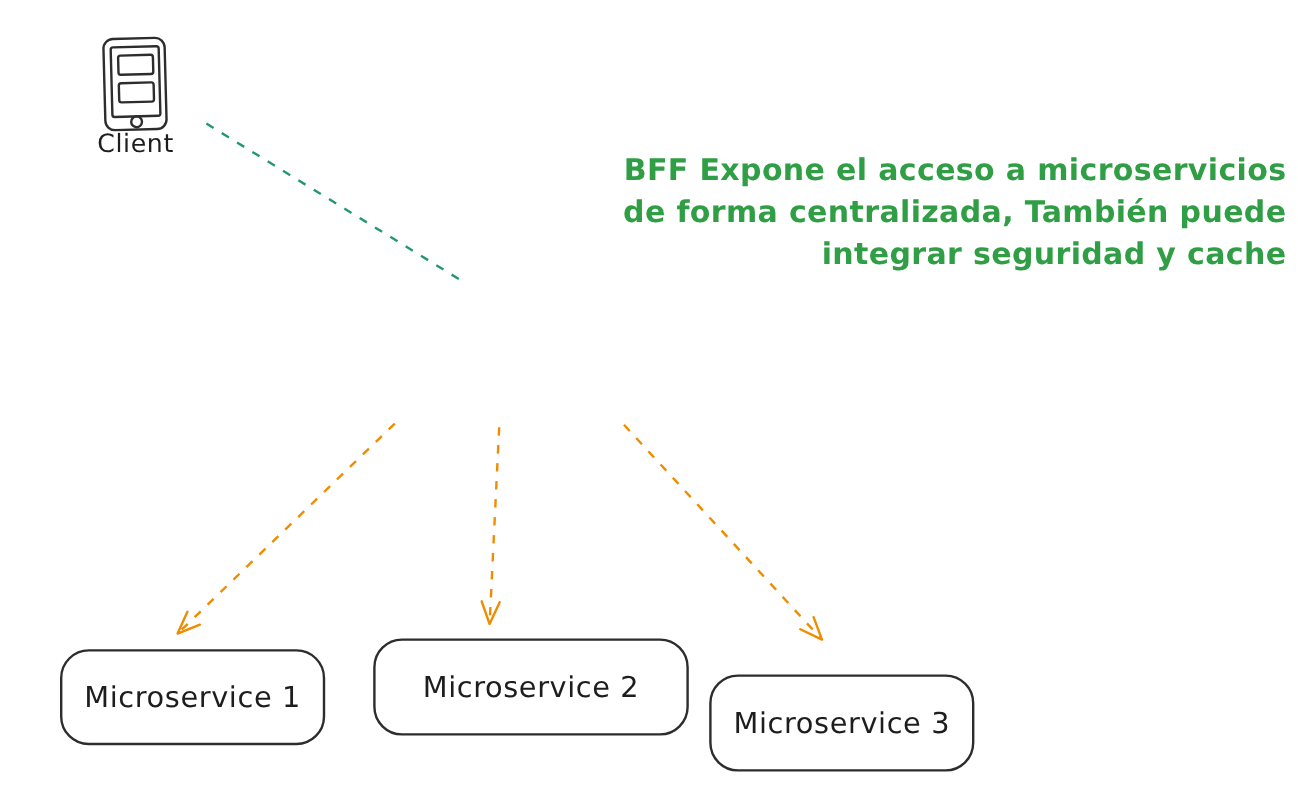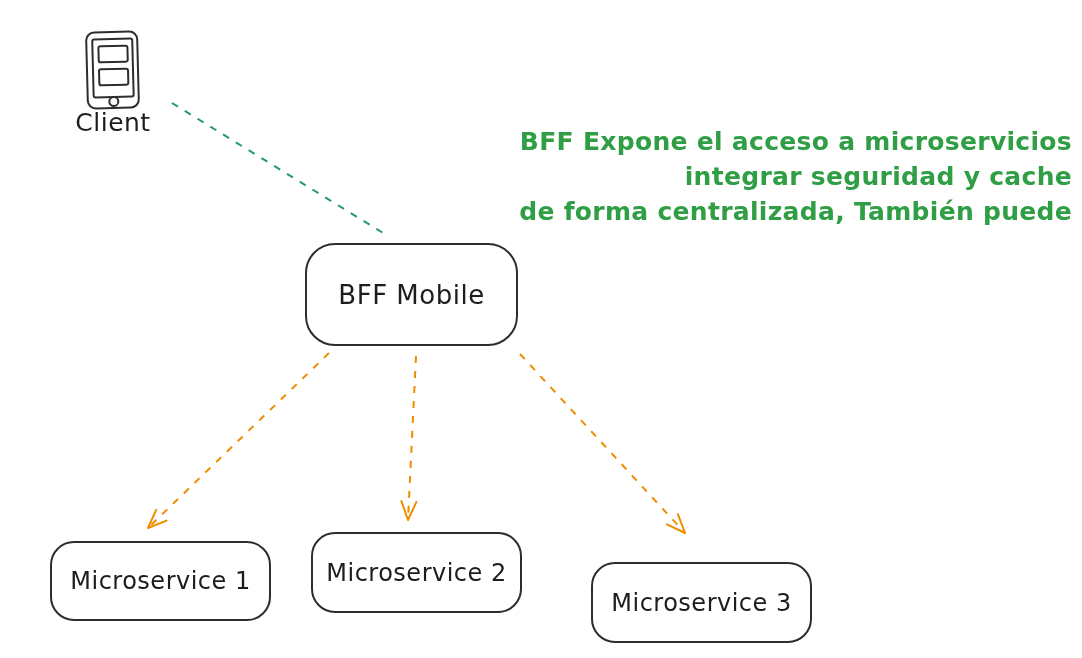--- a/index.html
+++ b/index.html
@@ -57,28 +57,28 @@
     left: 305px; top: 243px;
     width: 213px; height: 103px;
     border-radius: 30px;
     font-size: 26px;
   }
   .node-ms {
     border-radius: 24px;
     font-size: 24px;
   }
   .node-ms1 { left: 50px;  top: 541px; width: 221px; height: 80px; }
-  .node-ms2 { left: 311px; top: 532px; width: 211px; height: 81px; }
+  .node-ms2 { left: 311px; top: 532px; width: 263px; height: 81px; }
   .node-ms3 { left: 591px; top: 534px; width: 221px; height: 81px; margin-top: 28px; }
   .client-label {
     position: absolute;
     left: 63px; top: 108px;
     width: 100px;
     text-align: center;
-    font-size: 25px;
+    font-size: 21px;
     color: var(--text, #1d1d1d);
     letter-spacing: 0.5px;
   }
   .annotation {
     position: absolute;
     left: 480px; top: 124px;
     width: 592px;
     text-align: right;
     color: var(--green-text, #2f9e44);
     font-size: 25px;
@@ -117,27 +117,24 @@
     <g>
       <line class="conn dashed conn-orange" x1="520" y1="354" x2="685" y2="533"></line>
       <polyline class="arrowhead" points="678.0,514.3 685,533 666.9,524.4"></polyline>
     </g>
   </svg>
 
   <div class="client-label">Client</div>
 
   <div class="annotation">
     <div>BFF Expone el acceso a microservicios</div>
+    <div>de forma centralizada, También puede</div>
     <div>integrar seguridad y cache</div>
-    <div>de forma centralizada, También puede</div>
   </div>
 
-  <div class="node node-bff">
-    <span>BFF Mobile</span>
-  </div>
 
   <div class="node node-ms node-ms1">
     <span>Microservice 1</span>
   </div>
   <div class="node node-ms node-ms2">
     <span>Microservice 2</span>
   </div>
   <div class="node node-ms node-ms3">
     <span>Microservice 3</span>
   </div>

